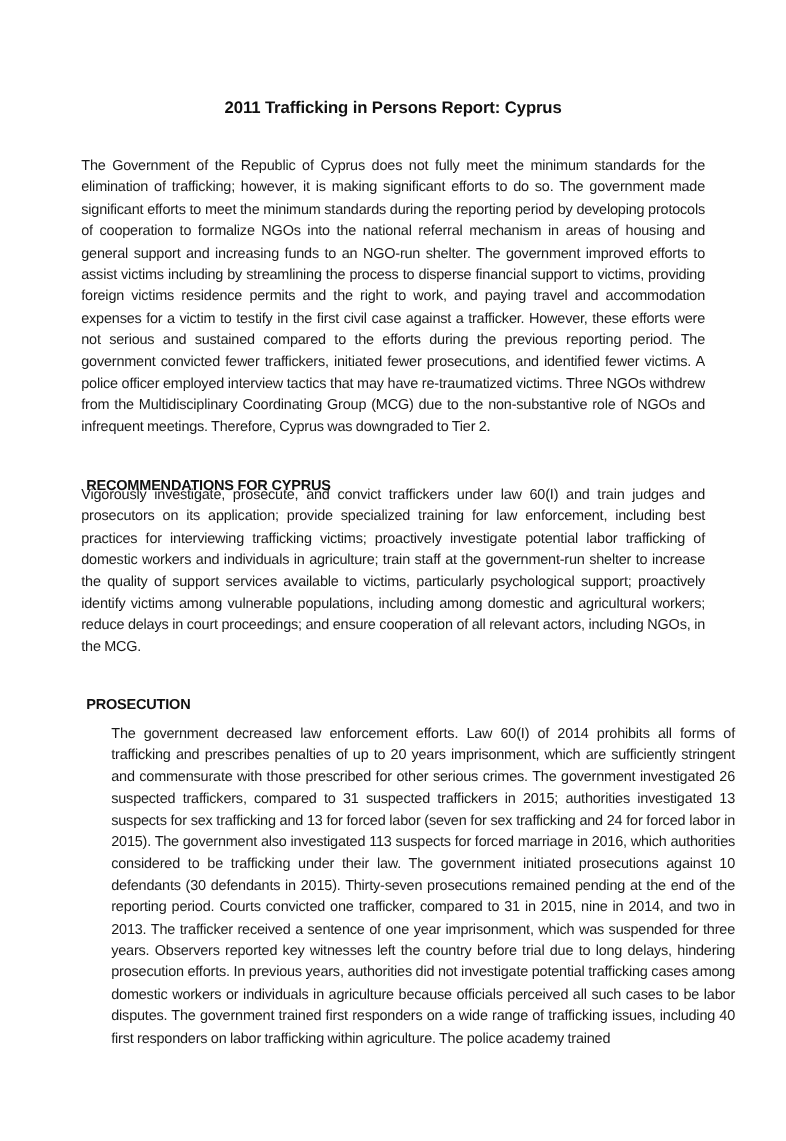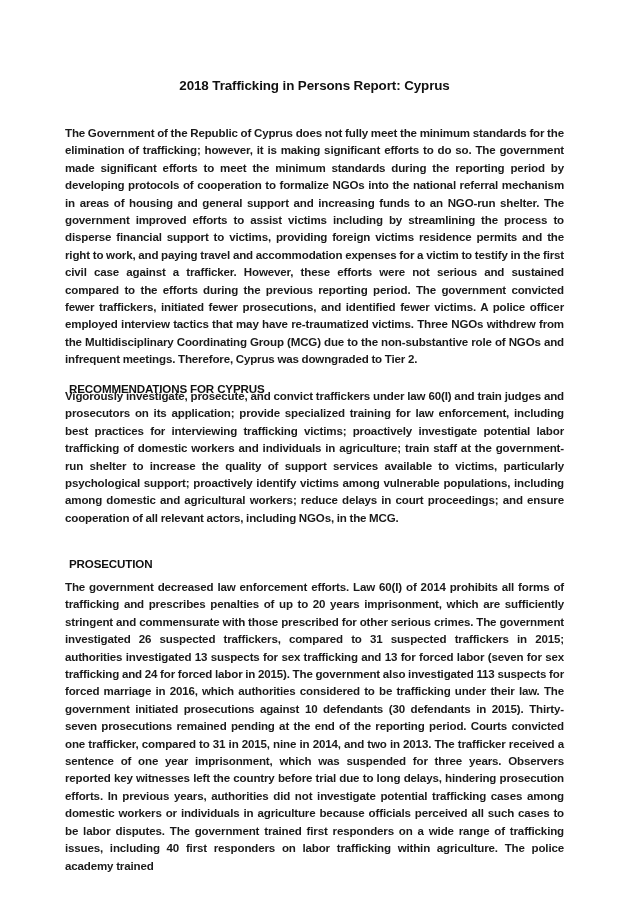--- a/index.html
+++ b/index.html
@@ -37,42 +37,41 @@
       position: absolute;
       left: 0;
       width: 499px;
       margin: 0;
       font-size: 11.55px;
       line-height: 17.4px;
       text-align: justify;
       letter-spacing: -0.15px;
       word-spacing: -0.3px;
       color: #1a1a1a;
-      font-weight: bold;
     }
     .heading {
       position: absolute;
       left: 0;
       margin: 4px;
       font-size: 11.6px;
       font-weight: bold;
       letter-spacing: -0.15px;
       color: #111;
     }
     #p1 { top: 125px; }
     #h1 { top: 378px; }
     #p2 { top: 388px; }
     #h2 { top: 553px; text-align: center; }
-    #p3 { top: 579px; }
+    #p3 { top: 579px; margin-left: 24px; }
   </style>
 </head>
 <body>
 
 <div class="page">
-  <h1 class="title" id="title">2018 Trafficking in Persons Report: Cyprus</h1>
+  <h1 class="title" id="title">2011 Trafficking in Persons Report: Cyprus</h1>
 
   <p class="para" id="p1">The Government of the Republic of Cyprus does not fully meet the minimum standards for the elimination of trafficking; however, it is making significant efforts to do so. The government made significant efforts to meet the minimum standards during the reporting period by developing protocols of cooperation to formalize NGOs into the national referral mechanism in areas of housing and general support and increasing funds to an NGO-run shelter. The government improved efforts to assist victims including by streamlining the process to disperse financial support to victims, providing foreign victims residence permits and the right to work, and paying travel and accommodation expenses for a victim to testify in the first civil case against a trafficker. However, these efforts were not serious and sustained compared to the efforts during the previous reporting period. The government convicted fewer traffickers, initiated fewer prosecutions, and identified fewer victims. A police officer employed interview tactics that may have re-traumatized victims. Three NGOs withdrew from the Multidisciplinary Coordinating Group (MCG) due to the non-substantive role of NGOs and infrequent meetings. Therefore, Cyprus was downgraded to Tier 2.</p>
 
   <h2 class="heading" id="h1">RECOMMENDATIONS FOR CYPRUS</h2>
 
   <p class="para" id="p2">Vigorously investigate, prosecute, and convict traffickers under law 60(I) and train judges and prosecutors on its application; provide specialized training for law enforcement, including best practices for interviewing trafficking victims; proactively investigate potential labor trafficking of domestic workers and individuals in agriculture; train staff at the government-run shelter to increase the quality of support services available to victims, particularly psychological support; proactively identify victims among vulnerable populations, including among domestic and agricultural workers; reduce delays in court proceedings; and ensure cooperation of all relevant actors, including NGOs, in the MCG.</p>
 
   <h2 class="heading" id="h2">PROSECUTION</h2>
 
   <p class="para" id="p3">The government decreased law enforcement efforts. Law 60(I) of 2014 prohibits all forms of trafficking and prescribes penalties of up to 20 years imprisonment, which are sufficiently stringent and commensurate with those prescribed for other serious crimes. The government investigated 26 suspected traffickers, compared to 31 suspected traffickers in 2015; authorities investigated 13 suspects for sex trafficking and 13 for forced labor (seven for sex trafficking and 24 for forced labor in 2015). The government also investigated 113 suspects for forced marriage in 2016, which authorities considered to be trafficking under their law. The government initiated prosecutions against 10 defendants (30 defendants in 2015). Thirty-seven prosecutions remained pending at the end of the reporting period. Courts convicted one trafficker, compared to 31 in 2015, nine in 2014, and two in 2013. The trafficker received a sentence of one year imprisonment, which was suspended for three years. Observers reported key witnesses left the country before trial due to long delays, hindering prosecution efforts. In previous years, authorities did not investigate potential trafficking cases among domestic workers or individuals in agriculture because officials perceived all such cases to be labor disputes. The government trained first responders on a wide range of trafficking issues, including 40 first responders on labor trafficking within agriculture. The police academy trained</p>

